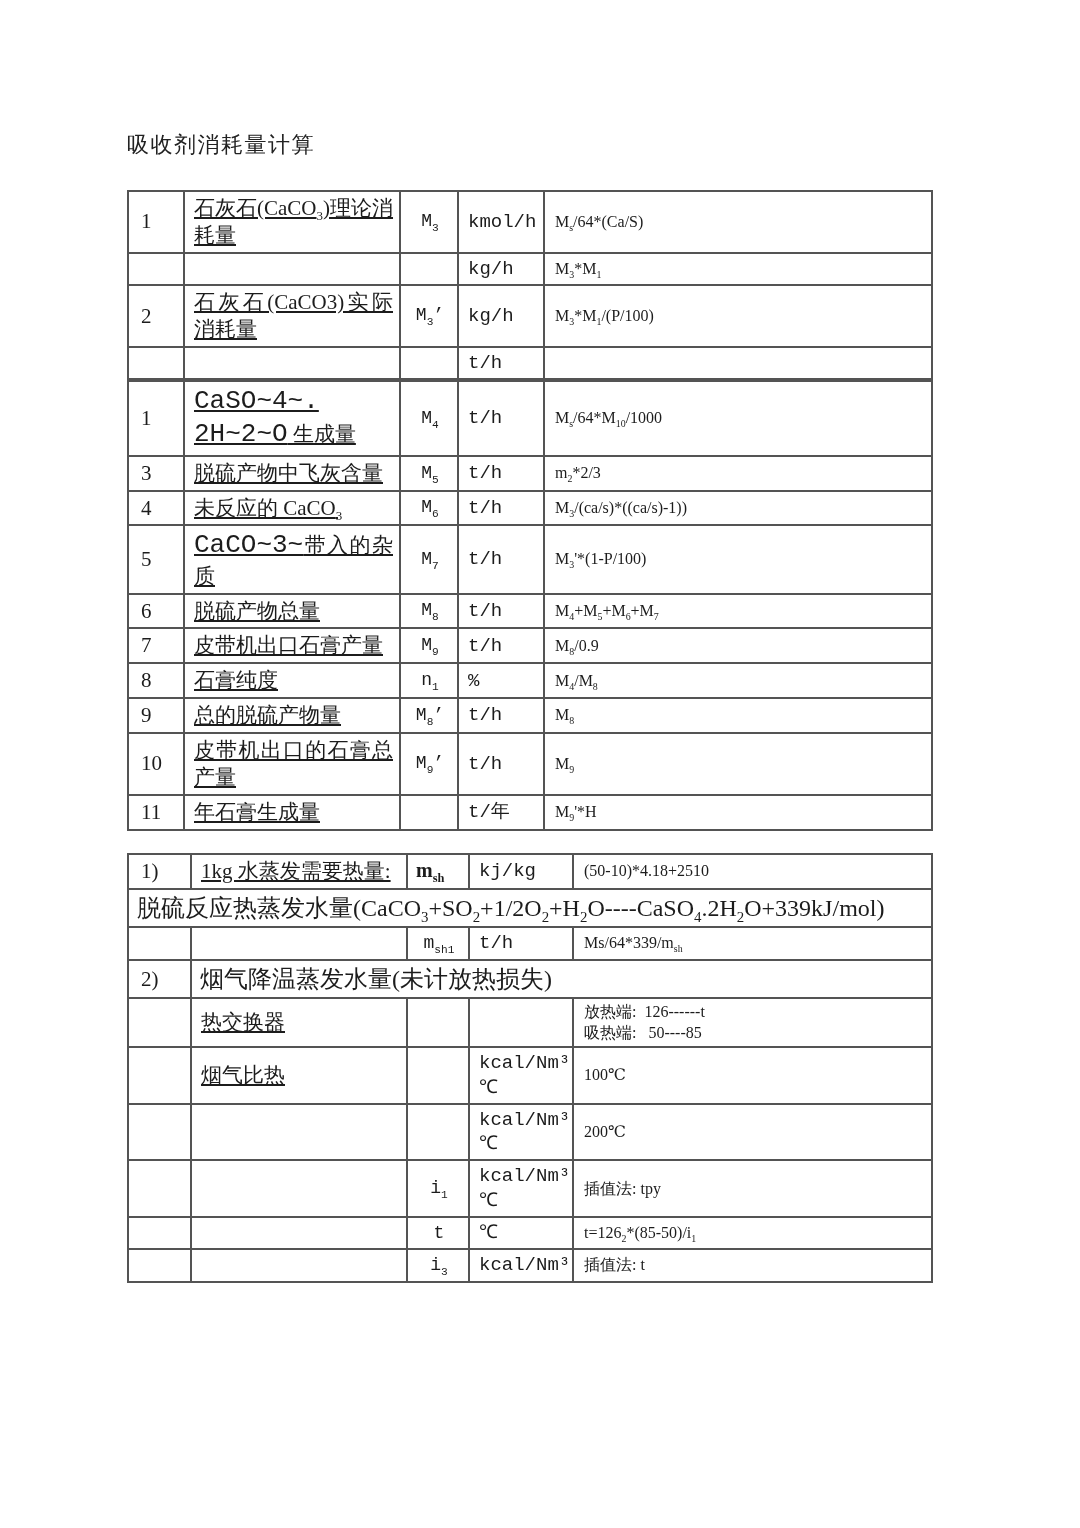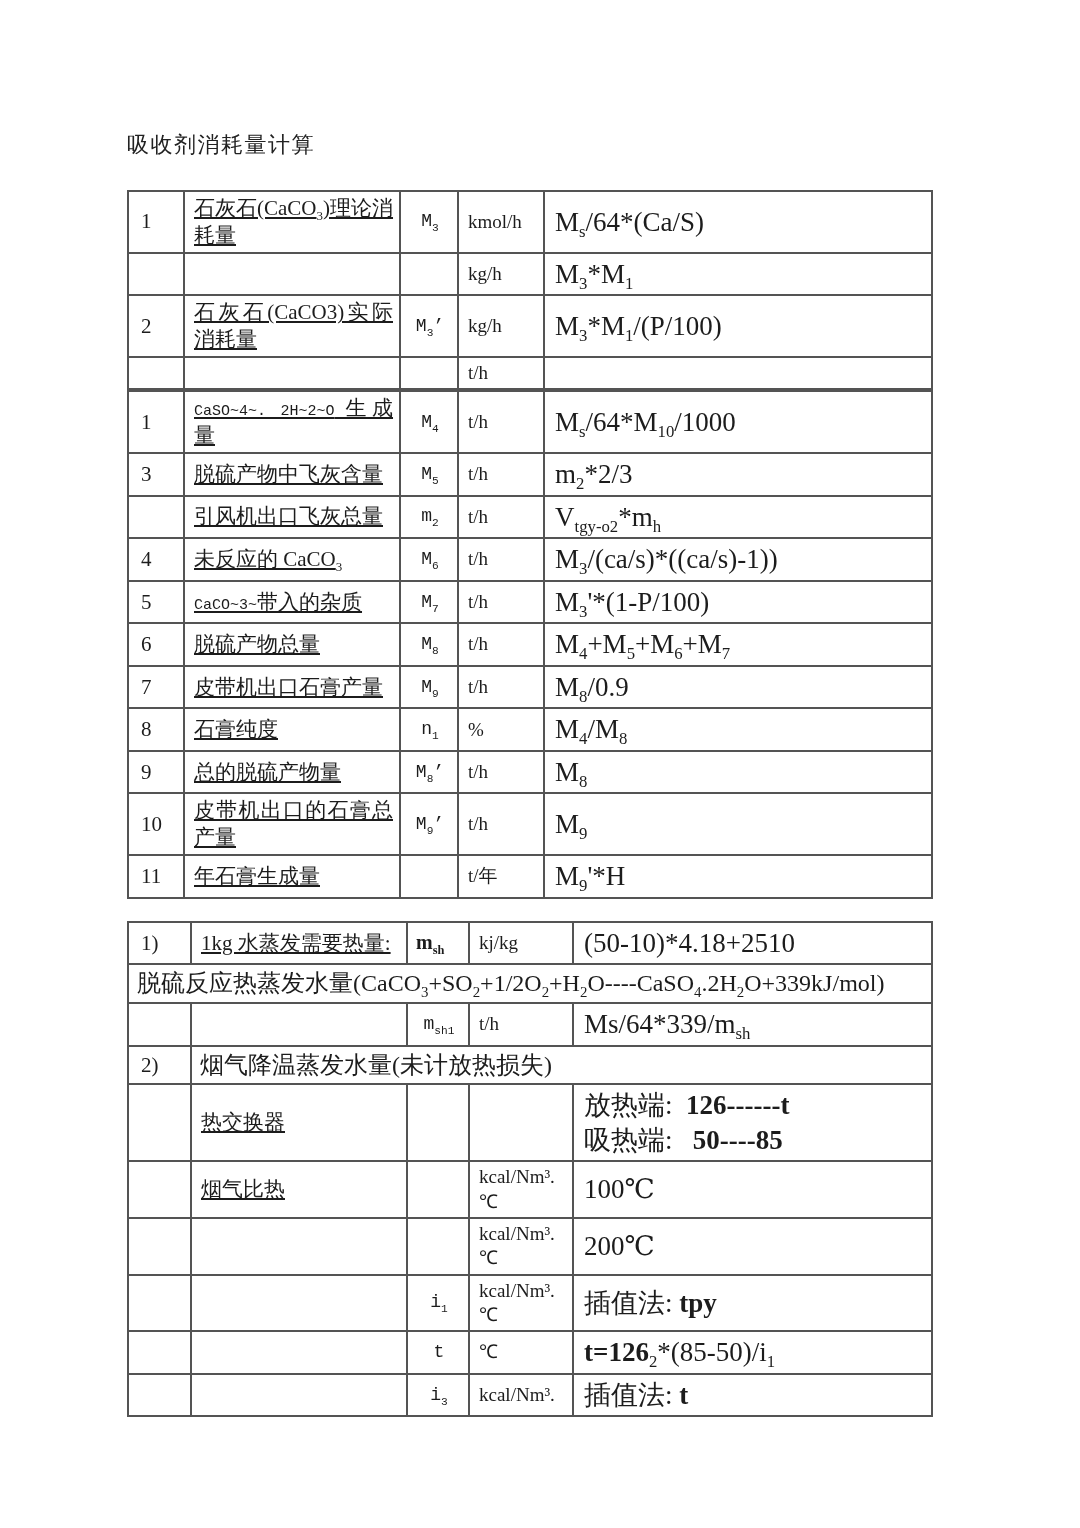--- a/index.html
+++ b/index.html
@@ -34,26 +34,26 @@
     border: 2px solid #545454;
     vertical-align: middle;
     padding: 3px 6px 3px 9px;
     line-height: 1.28;
     overflow: hidden;
   }
   td.num  { font-family: "Liberation Serif", "DejaVu Serif", serif; font-size: 21px; padding-left: 12px; }
   td.zh   { font-family: "Liberation Serif", "DejaVu Serif", serif; font-size: 21px; text-align: justify; text-decoration: underline; }
   td.sym  { font-family: "Liberation Mono", "DejaVu Sans Mono", monospace; font-size: 18px; padding-left: 8px; text-align: center; }
   td.symserif { font-family: Liberation Serif, serif; font-size: 20px; font-weight: bold; padding-left: 8px; }
-  td.unit { font-family: Liberation Serif, serif; font-size: 19px; white-space: pre-wrap; }
-  td.formula { font-family: "Liberation Serif", "DejaVu Serif", serif; font-size: 27px; white-space: pre-wrap; padding-left: 10px; }
+  td.unit { font-family: Liberation Mono, monospace; font-size: 19px; white-space: pre-wrap; }
+  td.formula { font-family: "Liberation Serif", "DejaVu Serif", serif; font-size: 16px; white-space: pre-wrap; padding-left: 10px; }
   td.zhformula { font-family: "Liberation Serif", "DejaVu Serif", serif; font-size: 24px; padding-left: 8px; }
-  td .mono { font-family: "Liberation Mono", "DejaVu Sans Mono", monospace; font-size: 15px; }
+  td .mono { font-family: "Liberation Mono", "DejaVu Sans Mono", monospace; font-size: 26px; }
   sub { font-size: 0.62em; line-height: 0; }
-  b { font-weight: bold; }
+  b { font-weight: normal; }
   
   tr { height: 32px; }
 </style>
 </head>
 <body>
 
 <div class="content">
   <div class="doc-title">吸收剂消耗量计算</div>
   <div class="tbl-wrap">
       <table>
@@ -114,27 +114,20 @@
             <td class="formula">M<sub>s</sub>/64*M<sub>10</sub>/1000</td>
           </tr>
           <tr>
             <td class="num">3</td>
             <td class="zh">脱硫产物中飞灰含量</td>
             <td class="sym">M<sub>5</sub></td>
             <td class="unit">t/h</td>
             <td class="formula">m<sub>2</sub>*2/3</td>
           </tr>
           <tr>
-            <td class="num"></td>
-            <td class="zh">引风机出口飞灰总量</td>
-            <td class="sym">m<sub>2</sub></td>
-            <td class="unit">t/h</td>
-            <td class="formula">V<sub>tgy-o2</sub>*m<sub>h</sub></td>
-          </tr>
-          <tr>
             <td class="num">4</td>
             <td class="zh">未反应的 CaCO<sub>3</sub></td>
             <td class="sym">M<sub>6</sub></td>
             <td class="unit">t/h</td>
             <td class="formula">M<sub>3</sub>/(ca/s)*((ca/s)-1))</td>
           </tr>
           <tr>
             <td class="num">5</td>
             <td class="zh"><span class="mono">CaCO~3~</span>带入的杂质</td>
             <td class="sym">M<sub>7</sub></td>

